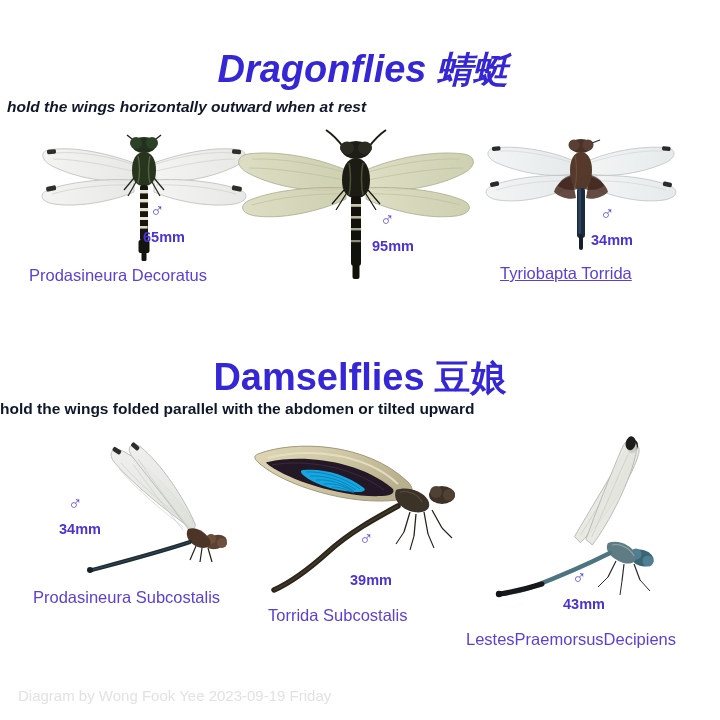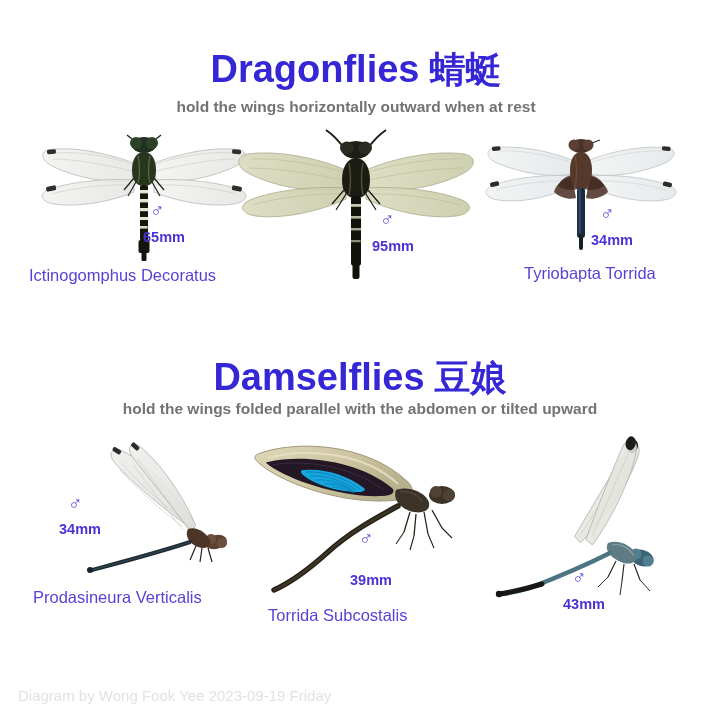--- a/index.html
+++ b/index.html
@@ -17,22 +17,22 @@
     width:100%;text-align:center;
     color:#3526d6;
     font-weight:bold;
     font-size:38px;
     letter-spacing:0px;
     line-height:1;
     white-space:nowrap;
   }
   .section-title .cjk{font-size:36px;}
   .section-sub{
-    width:100%;text-align:center;
-    color:#737373;
+    width:100%;
+    color:#0f172a;
     font-weight:bold;
     font-size:15.5px;
     line-height:1;
   }
   .sp-name{
     color:#5b3fd6;
     font-size:16.5px;
     white-space:nowrap;
     line-height:1;
   }
@@ -55,21 +55,21 @@
     white-space:nowrap;
     line-height:1;
   }
   svg{display:block;overflow:visible;}
 </style>
 </head>
 <body>
 
 <div class="stage">
 
-  <div class="abs" style="left:0;top:50px;width:712px;">
+  <div class="abs" style="left:7px;top:50px;width:712px;font-style:italic;">
     <div class="section-title">
       <span>Dragonflies</span><span class="cjk" style="margin-left:10px;">蜻蜓</span>
     </div>
     <div class="section-sub" style="margin-top:11px;">hold the wings horizontally outward when at rest</div>
   </div>
 
   <div class="abs" style="left:28px;top:128px;width:230px;height:140px;">
     <svg width="230" height="140" viewBox="0 0 230 140">
       <defs>
         <linearGradient id="wA" x1="0" y1="0" x2="1" y2="0">
@@ -116,21 +116,21 @@
         <rect x="112" y="80" width="8" height="3.2" fill="#e7e3cd"></rect>
         <rect x="112" y="89" width="8" height="3" fill="#e7e3cd"></rect>
         <rect x="112" y="98" width="7.6" height="2.6" fill="#ded9c2"></rect>
         <rect x="110.5" y="112" width="11" height="13" rx="2" fill="#14140e"></rect>
         <rect x="113.5" y="124" width="5" height="9" rx="1.5" fill="#14140e"></rect>
       </g>
     </svg>
     <div class="male-sym abs" style="left:122px;top:73px;">♂</div>
     <div class="measure abs" style="left:115px;top:102px;">65mm</div>
   </div>
-  <div class="sp-name abs" style="left:29px;top:267px;">Ictinogomphus Decoratus</div>
+  <div class="sp-name abs" style="left:29px;top:267px;">Prodasineura Decoratus</div>
 
   <div class="abs" style="left:232px;top:126px;width:248px;height:155px;">
     <svg width="248" height="155" viewBox="0 0 248 155">
       <defs>
         <linearGradient id="wB" x1="0" y1="0" x2="1" y2="0">
           <stop offset="0" stop-color="#dbdcc0" stop-opacity="0.95"></stop>
           <stop offset="1" stop-color="#c9cba9" stop-opacity="0.9"></stop>
         </linearGradient>
       </defs>
 
@@ -213,21 +213,21 @@
       <path d="M109,20 C116,20 120,28 120,38 C120,50 116,58 109,58 C102,58 98,50 98,38 C98,28 102,20 109,20 Z" fill="#553a2c"></path>
       <path d="M103,24 C105,32 105,46 103,55" stroke="#6d4c38" stroke-width="1.2" fill="none"></path>
 
       <rect x="105" y="56" width="8" height="50" rx="3" fill="#1b2b3c"></rect>
       <rect x="106.5" y="56" width="2.6" height="46" rx="1.3" fill="#33506e" opacity="0.75"></rect>
       <path d="M109,104 L109,116" stroke="#16202c" stroke-width="4" stroke-linecap="round"></path>
     </svg>
     <div class="male-sym abs" style="left:128px;top:72px;">♂</div>
     <div class="measure abs" style="left:119px;top:101px;">34mm</div>
   </div>
-  <div class="sp-name abs" style="left:524px;top:265px;">Tyriobapta Torrida</div>
+  <div class="sp-name abs" style="left:500px;top:265px;text-decoration:underline;">Tyriobapta Torrida</div>
 
   <div class="abs" style="left:0;top:358px;width:720px;">
     <div class="section-title">
       <span>Damselflies</span><span class="cjk" style="margin-left:10px;">豆娘</span>
     </div>
     <div class="section-sub" style="margin-top:5px;">hold the wings folded parallel with the abdomen or tilted upward</div>
   </div>
 
   <div class="abs" style="left:30px;top:430px;width:215px;height:150px;">
     <svg width="215" height="150" viewBox="0 0 215 150">
@@ -259,21 +259,21 @@
 
       <path d="M166,116 L160,130 M172,118 L170,132 M178,118 L182,132" stroke="#2a1f16" stroke-width="1.2" fill="none"></path>
 
       <path d="M160,112 C130,122 92,132 62,140" stroke="#1e2b33" stroke-width="4" fill="none" stroke-linecap="round"></path>
       <path d="M160,112 C130,122 92,132 62,140" stroke="#3d5a66" stroke-width="1.2" fill="none" opacity="0.6"></path>
       <circle cx="60" cy="140" r="3" fill="#17212a"></circle>
     </svg>
     <div class="male-sym abs" style="left:38px;top:64px;">♂</div>
     <div class="measure abs" style="left:29px;top:92px;">34mm</div>
   </div>
-  <div class="sp-name abs" style="left:33px;top:589px;">Prodasineura Verticalis</div>
+  <div class="sp-name abs" style="left:33px;top:589px;">Prodasineura Subcostalis</div>
 
   <div class="abs" style="left:246px;top:432px;width:230px;height:160px;">
     <svg width="230" height="160" viewBox="0 0 230 160">
       <defs>
         <linearGradient id="wE" x1="0" y1="0" x2="1" y2="0.4">
           <stop offset="0" stop-color="#ded6b6"></stop>
           <stop offset="0.55" stop-color="#cfc7a4"></stop>
           <stop offset="1" stop-color="#b9b18e"></stop>
         </linearGradient>
       </defs>
@@ -340,16 +340,17 @@
       <path d="M126,136 L118,152 M134,139 L132,156 M144,139 L150,155" stroke="#2a2a28" stroke-width="1.2" fill="none"></path>
       <path d="M118,152 L108,162 M132,156 L130,170 M150,155 L160,166" stroke="#2a2a28" stroke-width="1" fill="none"></path>
 
       <path d="M120,128 C96,140 68,152 42,162 C30,166 20,168 10,169" stroke="#4d7481" stroke-width="4.5" fill="none" stroke-linecap="round"></path>
       <path d="M52,159 C36,164 22,167 10,169" stroke="#16181a" stroke-width="5" fill="none" stroke-linecap="round"></path>
       <circle cx="9" cy="169" r="3.2" fill="#111315"></circle>
     </svg>
     <div class="male-sym abs" style="left:82px;top:143px;">♂</div>
     <div class="measure abs" style="left:73px;top:172px;">43mm</div>
   </div>
+  <div class="sp-name abs" style="left:466px;top:631px;">LestesPraemorsusDecipiens</div>
 
   <div class="credit abs" style="left:18px;top:688px;">Diagram by Wong Fook Yee 2023-09-19 Friday</div>
 
 </div>
 
 </body></html>

